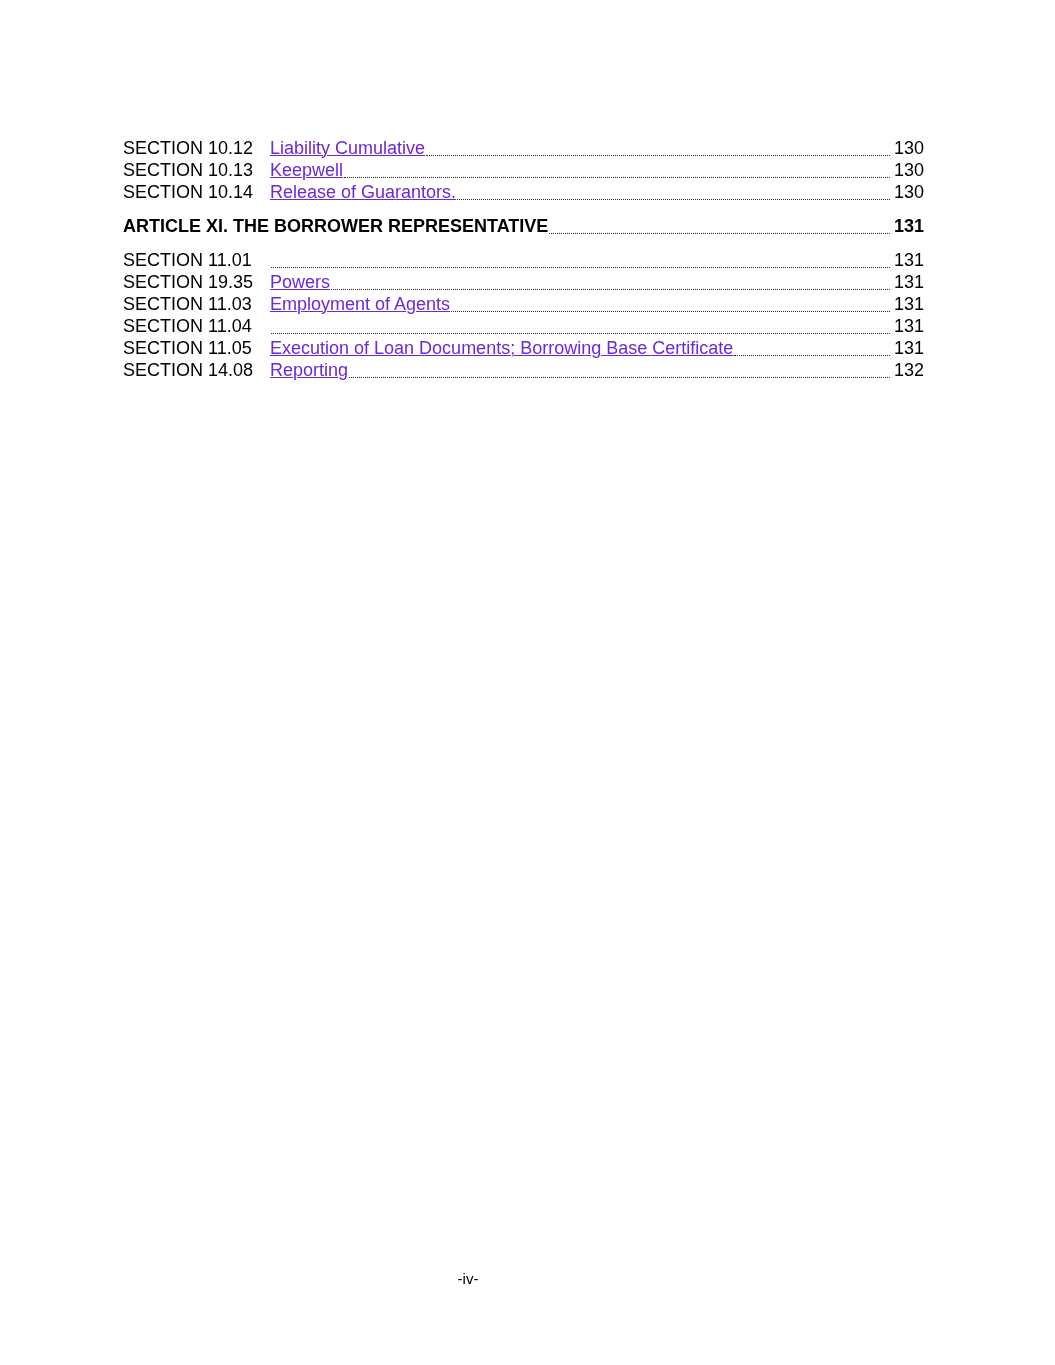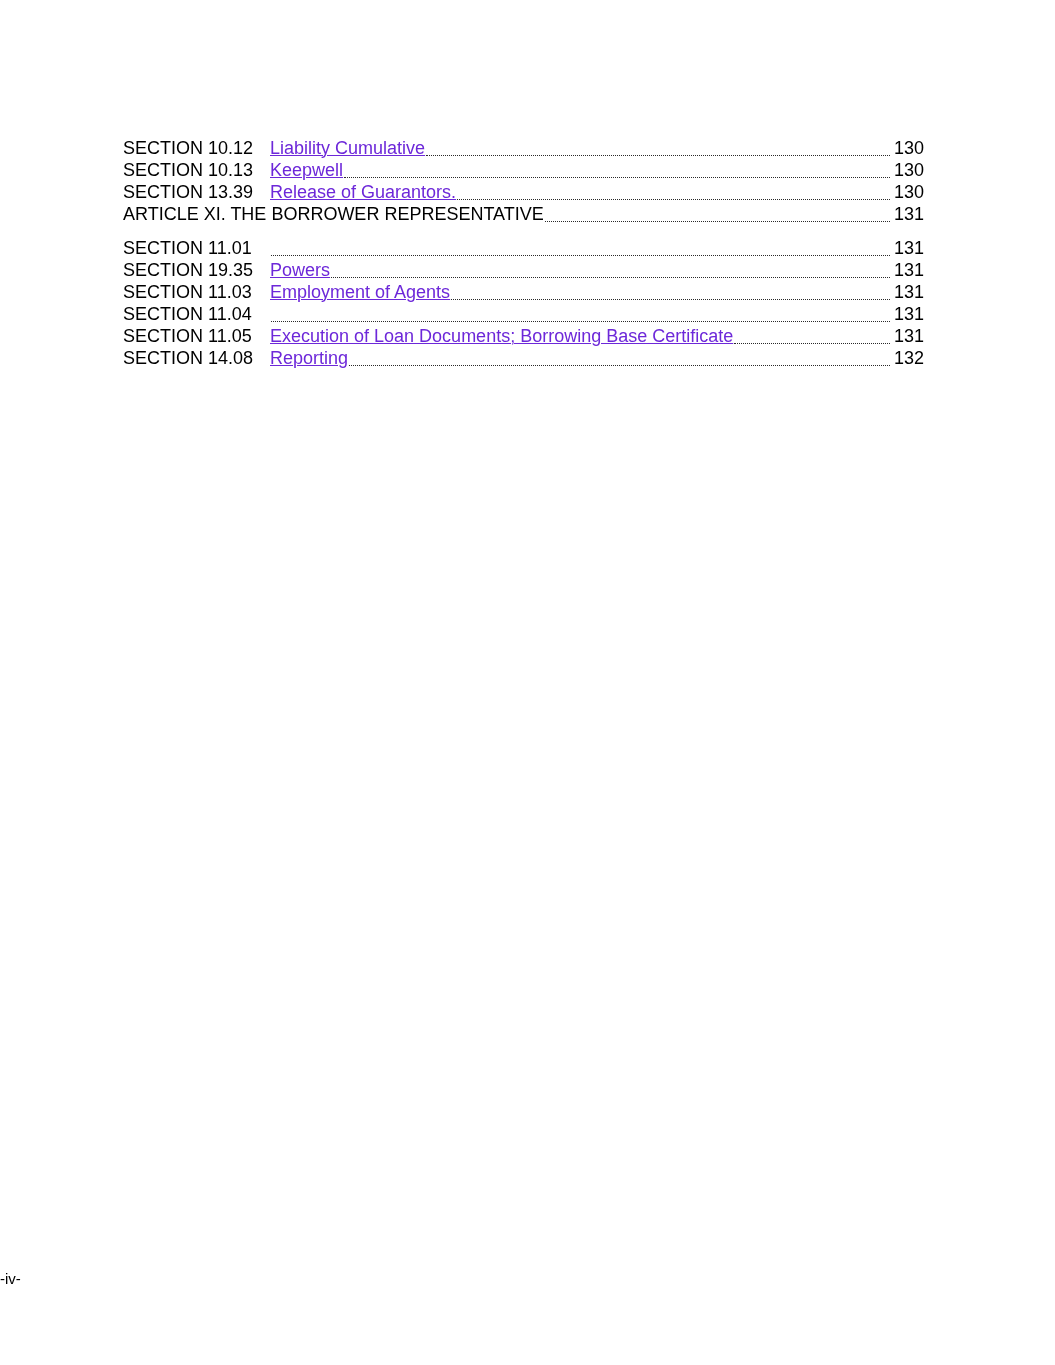--- a/index.html
+++ b/index.html
@@ -24,22 +24,23 @@
     width: 802px;
   }
   .toc-row {
     display: flex;
     align-items: baseline;
     font-size: 18px;
     line-height: 22px;
     white-space: nowrap;
   }
   .toc-row.article {
-    margin-top: 0;
+    margin-top: 12px;
     margin-bottom: 12px;
+    font-weight: bold;
   }
   .toc-label {
     flex: 0 0 147px;
   }
   .toc-title {
     flex: 0 0 auto;
     color: #6d28d9;
     text-decoration: underline;
     text-decoration-thickness: 1px;
     cursor: pointer;
@@ -57,21 +58,21 @@
   .toc-page {
     flex: 0 0 auto;
     min-width: 32px;
     text-align: center;
   }
   .page-footer {
     position: absolute;
     left: 0;
     right: 0;
     top: 1270px;
-    text-align: left;
+    text-align: center;
     font-size: 15px;
     line-height: 18px;
   }
 </style>
 </head>
 <body>
 
 <main class="page">
   <section class="toc" id="toc">
   <div class="toc-row section">
@@ -82,21 +83,21 @@
   </div>
 
   <div class="toc-row section">
     <span class="toc-label">SECTION 10.13</span>
     <a class="toc-title">Keepwell</a>
     <span class="leader"></span>
     <span class="toc-page">130</span>
   </div>
 
   <div class="toc-row section">
-    <span class="toc-label">SECTION 13.39</span>
+    <span class="toc-label">SECTION 10.14</span>
     <a class="toc-title">Release of Guarantors.</a>
     <span class="leader"></span>
     <span class="toc-page">130</span>
   </div>
 
   <div class="toc-row article">
     <span class="toc-article-title">ARTICLE XI. THE BORROWER REPRESENTATIVE</span>
     <span class="leader"></span>
     <span class="toc-page">131</span>
   </div>

